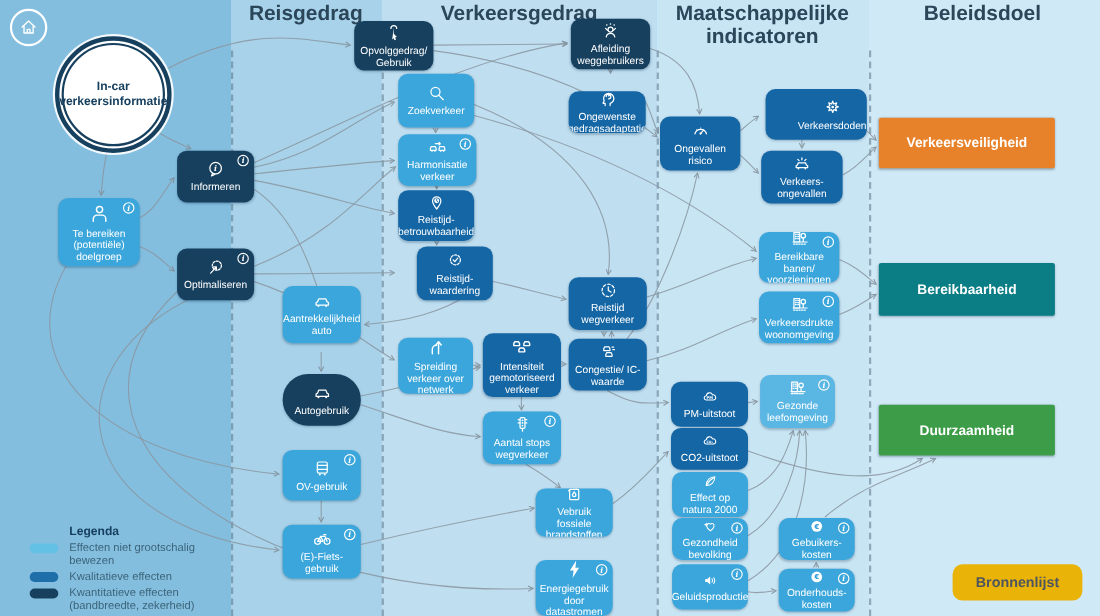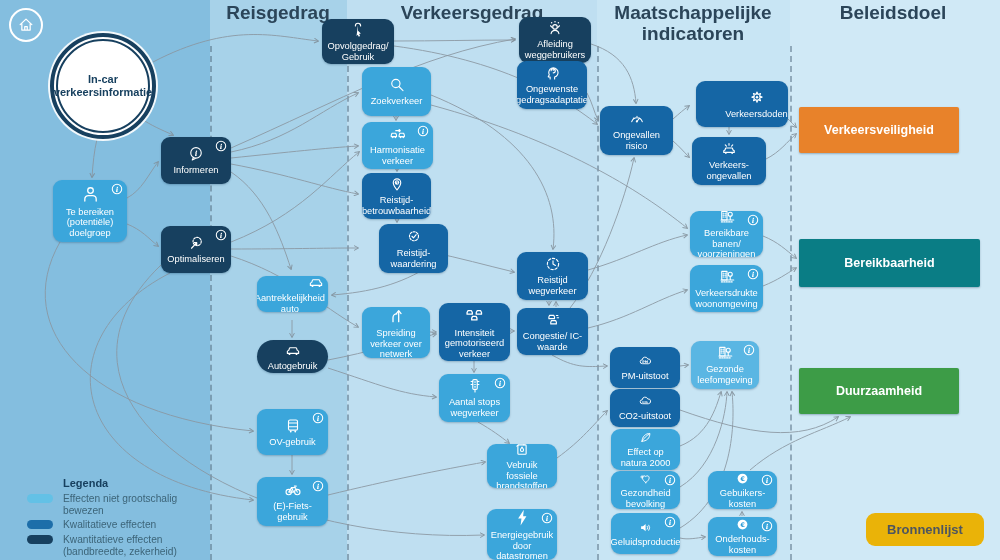--- a/index.html
+++ b/index.html
@@ -222,29 +222,29 @@
           </svg></span>
         <div class="lbl">Reistijd-betrouwbaarheid</div>
       </div>
       <div class="node mid" style="left: 379px; top: 224px; width: 69px; height: 49px;">
         <span class="ic"><svg viewBox="0 0 24 24" width="18" height="18">
             <circle fill="none" stroke="#fff" stroke-width="1.5" stroke-linecap="round" stroke-linejoin="round" cx="12" cy="11" r="6" stroke-dasharray="2.6 1.8"></circle>
             <path fill="none" stroke="#fff" stroke-width="1.5" stroke-linecap="round" stroke-linejoin="round" d="M9.3 11 l2 2.2 3.6-4.4"></path>
           </svg></span>
         <div class="lbl">Reistijd-waardering</div>
       </div>
-      <div class="node light" style="left: 257px; top: 276px; width: 71px; height: 36px; align-items: flex-end;">
+      <div class="node light" style="left: 257px; top: 260px; width: 71px; height: 52px;">
         <span class="ic"><svg viewBox="0 0 24 24" width="18" height="18">
             <path fill="none" stroke="#fff" stroke-width="1.5" stroke-linecap="round" stroke-linejoin="round" d="M4.5 16.5 v-3 l1.8-1 1-2.8 a1 1 0 0 1 1-.7 h7.4 a1 1 0 0 1 1 .7 l1 2.8 1.8 1 v3 z"></path>
             <circle cx="7.3" cy="17.5" r="1.2" fill="#fff"></circle>
             <circle cx="16.7" cy="17.5" r="1.2" fill="#fff"></circle>
           </svg></span>
         <div class="lbl">Aantrekkelijkheid auto</div>
       </div>
-      <div class="node navy" style="left: 257px; top: 340px; width: 71px; height: 33px; border-radius: 23px;">
+      <div class="node navy" style="left: 257px; top: 340px; width: 71px; height: 47px; border-radius: 23px;">
         <span class="ic"><svg viewBox="0 0 24 24" width="18" height="18">
             <path fill="none" stroke="#fff" stroke-width="1.5" stroke-linecap="round" stroke-linejoin="round" d="M4.5 16.5 v-3 l1.8-1 1-2.8 a1 1 0 0 1 1-.7 h7.4 a1 1 0 0 1 1 .7 l1 2.8 1.8 1 v3 z"></path>
             <circle cx="7.3" cy="17.5" r="1.2" fill="#fff"></circle>
             <circle cx="16.7" cy="17.5" r="1.2" fill="#fff"></circle>
           </svg></span>
         <div class="lbl">Autogebruik</div>
       </div>
       <div class="node light" style="left: 257px; top: 409px; width: 71px; height: 46px;">
         <span class="ic"><svg viewBox="0 0 24 24" width="18" height="18">
             <rect fill="none" stroke="#fff" stroke-width="1.5" stroke-linecap="round" stroke-linejoin="round" x="6" y="4" width="12" height="13.5" rx="2"></rect>
@@ -316,21 +316,21 @@
       <div class="node navy" style="left: 519px; top: 17px; width: 72px; height: 46px;">
         <span class="ic"><svg viewBox="0 0 24 24" width="18" height="18">
             <circle cx="7.5" cy="5" r="1" fill="#fff"></circle>
             <circle cx="12" cy="3.8" r="1" fill="#fff"></circle>
             <circle cx="16.5" cy="5" r="1" fill="#fff"></circle>
             <circle fill="none" stroke="#fff" stroke-width="1.5" stroke-linecap="round" stroke-linejoin="round" cx="12" cy="10.5" r="3"></circle>
             <path fill="none" stroke="#fff" stroke-width="1.5" stroke-linecap="round" stroke-linejoin="round" d="M6.8 19.5 a5.3 5.3 0 0 1 10.4 0 M6 9 l2.5 2.5 M18 9 l-2.5 2.5"></path>
           </svg></span>
         <div class="lbl">Afleiding weggebruikers</div>
       </div>
-      <div class="node mid" style="left: 517px; top: 61px; width: 70px; height: 48px;">
+      <div class="node mid" style="left: 517px; top: 83px; width: 70px; height: 38px;">
         <span class="ic"><svg viewBox="0 0 24 24" width="18" height="18">
             <path fill="none" stroke="#fff" stroke-width="1.5" stroke-linecap="round" stroke-linejoin="round" d="M9.5 20 v-2.6 H7.6 c-.5 0-.7-.4-.5-.8 l1.3-2.2 a6.2 6.2 0 1 1 7.1 3 V20"></path>
             <path fill="none" stroke="#fff" stroke-width="1.5" stroke-linecap="round" stroke-linejoin="round" d="M10.8 9 a2.8 2.8 0 1 1 2.8 2.8 M13.6 6.2 l1.6 1 -1.6 1"></path>
           </svg></span>
         <div class="lbl">Ongewenste gedragsadaptatie</div>
       </div>
       <div class="node light" style="left: 487px; top: 444px; width: 70px; height: 44px;">
         <span class="ic"><svg viewBox="0 0 24 24" width="18" height="18">
             <path fill="none" stroke="#fff" stroke-width="1.5" stroke-linecap="round" stroke-linejoin="round" d="M7.5 6.5 h9 a1 1 0 0 1 1 1 V18 a1 1 0 0 1 -1 1 h-9 a1 1 0 0 1 -1-1 V7.5 z"></path>
             <path fill="none" stroke="#fff" stroke-width="1.5" stroke-linecap="round" stroke-linejoin="round" d="M7 6.5 L5.2 8.3 M9.5 4.5 h5 v2"></path>
@@ -477,21 +477,21 @@
           </svg></span>
         <span class="info-badge"><svg viewBox="0 0 14 14" width="12" height="12">
             <circle cx="7" cy="7" r="5.5" fill="none" stroke="#fff" stroke-width="1.2"></circle>
             <text x="7" y="10" font-size="8" font-style="italic" font-weight="bold" fill="#fff" text-anchor="middle" font-family="'DejaVu Serif',serif">i</text>
           </svg></span>
         <div class="lbl">Onderhouds-kosten</div>
       </div>
     </div>
   <div id="goals-layer">
       <div class="goal" style="left: 799px; top: 107px; width: 160px; height: 46px; background: rgb(232, 130, 42);">Verkeersveiligheid</div>
-      <div class="goal" style="left: 799px; top: 239px; width: 181px; height: 48px; background: rgb(10, 125, 133);">Bereikbaarheid</div>
+      <div class="goal" style="left: 799px; top: 239px; width: 160px; height: 48px; background: rgb(10, 125, 133);">Bereikbaarheid</div>
       <div class="goal" style="left: 799px; top: 368px; width: 160px; height: 46px; background: rgb(61, 156, 71);">Duurzaamheid</div>
     </div>
 
   <div class="bronnen">Bronnenlijst</div>
 
   <div class="legend">
     <div class="ttl">Legenda</div>
     <div id="legend-rows">
         <div class="row">
           <span class="sw light"></span>

